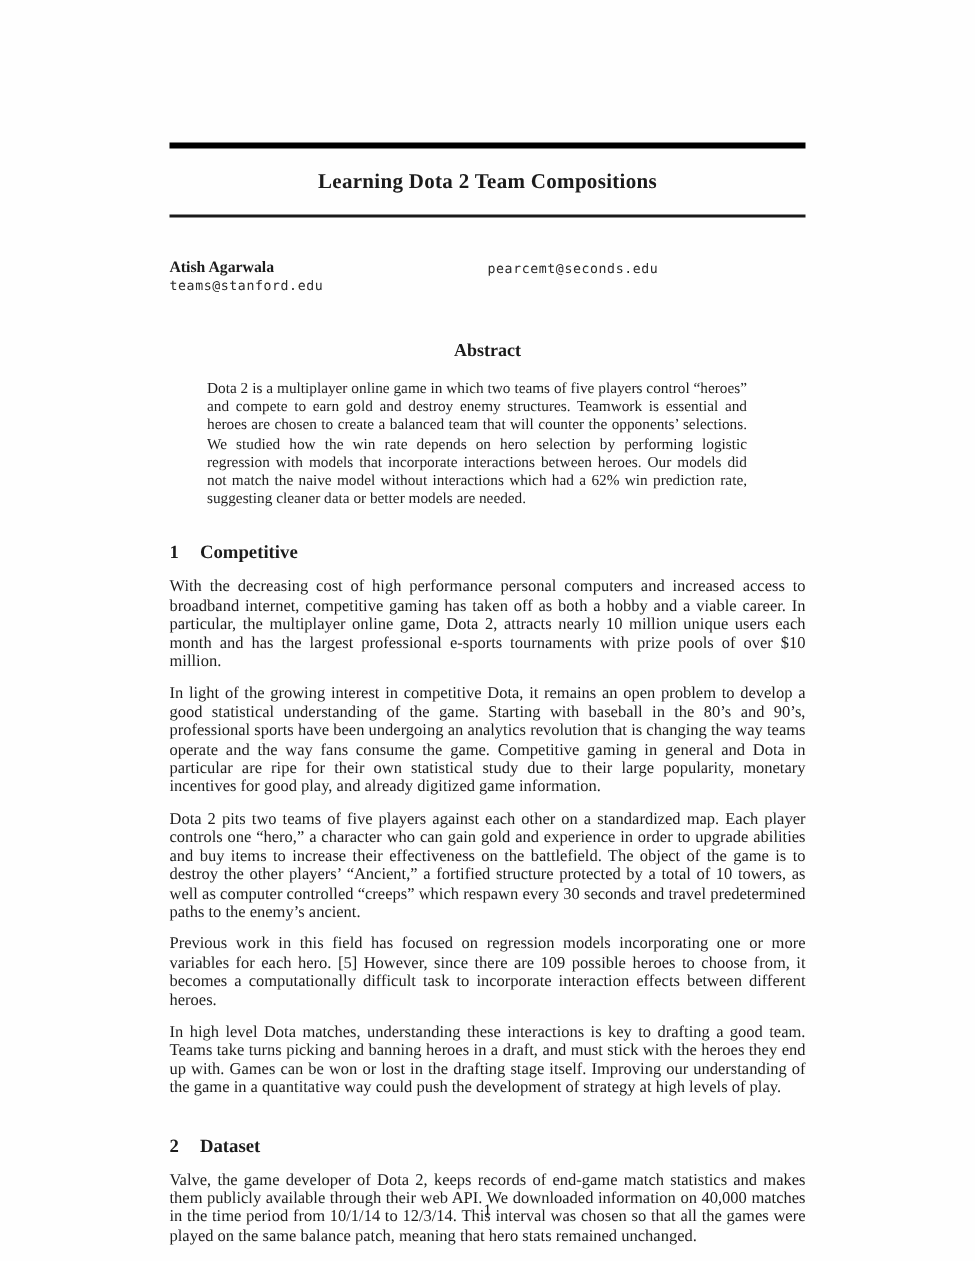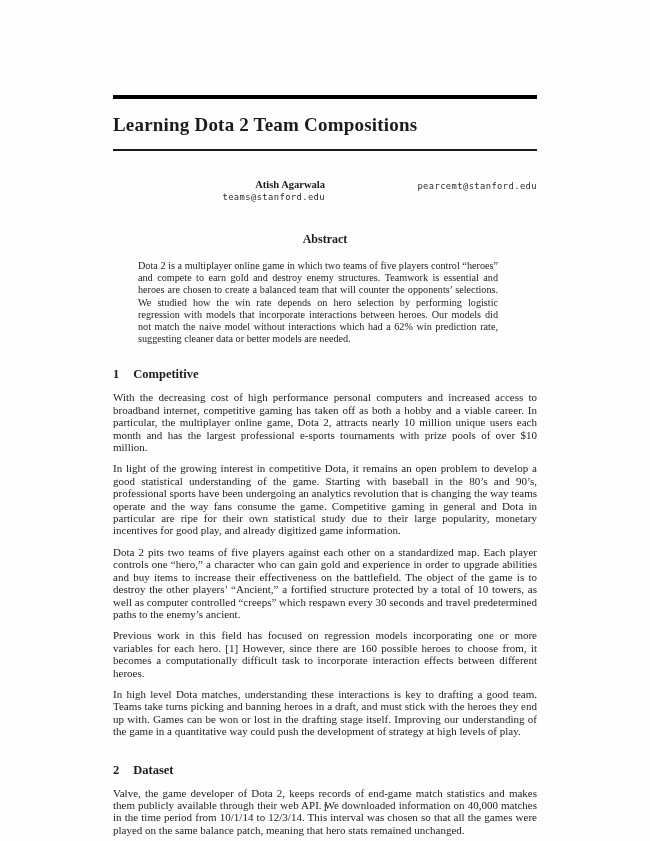--- a/index.html
+++ b/index.html
@@ -25,32 +25,32 @@
     height: 4px;
     background: #000000;
   }
   .rule-thin {
     margin-top: 13px;
     height: 2px;
     background: #1a1a1a;
   }
   .title {
     margin: 15px 0 0 0;
-    text-align: left;
-    font-size: 19px;
+    text-align: center;
+    font-size: 14px;
     font-weight: bold;
     letter-spacing: 0.2px;
   }
   .authors {
     display: flex;
     margin-top: 28px;
   }
   .author {
     flex: 1;
-    text-align: right;
+    text-align: left;
   }
   .author-name {
     font-weight: bold;
     font-size: 10.5px;
   }
   .author-email {
     margin-top: 2px;
     font-family: "DejaVu Sans Mono", "Liberation Mono", monospace;
     font-size: 8.8px;
     letter-spacing: 0.4px;
@@ -107,34 +107,34 @@
     <h1 class="title">Learning Dota 2 Team Compositions</h1>
 
     <div class="rule-thin"></div>
 
     <div class="authors">
       <div class="author">
         <div class="author-name">Atish Agarwala</div>
         <div class="author-email">teams@stanford.edu</div>
       </div>
       <div class="author">
-        <div class="author-email">pearcemt@stanford.edu</div>
+        <div class="author-email">pearcemt@seconds.edu</div>
       </div>
     </div>
 
     <h2 class="abstract-heading">Abstract</h2>
     <p class="abstract-text">Dota 2 is a multiplayer online game in which two teams of five players control “heroes” and compete to earn gold and destroy enemy structures. Teamwork is essential and heroes are chosen to create a balanced team that will counter the opponents’ selections. We studied how the win rate depends on hero selection by performing logistic regression with models that incorporate interactions between heroes. Our models did not match the naive model without interactions which had a 62% win prediction rate, suggesting cleaner data or better models are needed.</p>
 
     <h3 class="section-heading">
       <span class="sec-num">1</span><span>Competitive</span>
     </h3>
     <p class="body-par">With the decreasing cost of high performance personal computers and increased access to broadband internet, competitive gaming has taken off as both a hobby and a viable career. In particular, the multiplayer online game, Dota 2, attracts nearly 10 million unique users each month and has the largest professional e-sports tournaments with prize pools of over $10 million.</p>
     <p class="body-par">In light of the growing interest in competitive Dota, it remains an open problem to develop a good statistical understanding of the game. Starting with baseball in the 80’s and 90’s, professional sports have been undergoing an analytics revolution that is changing the way teams operate and the way fans consume the game.  Competitive gaming in general and Dota in particular are ripe for their own statistical study due to their large popularity, monetary incentives for good play, and already digitized game information.</p>
     <p class="body-par">Dota 2 pits two teams of five players against each other on a standardized map. Each player controls one “hero,” a character who can gain gold and experience in order to upgrade abilities and buy items to increase their effectiveness on the battlefield.  The object of the game is to destroy the other players’ “Ancient,” a fortified structure protected by a total of 10 towers, as well as computer controlled “creeps” which respawn every 30 seconds and travel predetermined paths to the enemy’s ancient.</p>
-    <p class="body-par">Previous work in this field has focused on regression models incorporating one or more variables for each hero.  [1] However, since there are 160 possible heroes to choose from, it becomes a computationally difficult task to incorporate interaction effects between different heroes.</p>
+    <p class="body-par">Previous work in this field has focused on regression models incorporating one or more variables for each hero.  [5] However, since there are 109 possible heroes to choose from, it becomes a computationally difficult task to incorporate interaction effects between different heroes.</p>
     <p class="body-par">In high level Dota matches, understanding these interactions is key to drafting a good team. Teams take turns picking and banning heroes in a draft, and must stick with the heroes they end up with. Games can be won or lost in the drafting stage itself. Improving our understanding of the game in a quantitative way could push the development of strategy at high levels of play.</p>
 
     <h3 class="section-heading second">
       <span class="sec-num">2</span><span>Dataset</span>
     </h3>
     <p class="body-par">Valve, the game developer of Dota 2, keeps records of end-game match statistics and makes them publicly available through their web API. We downloaded information on 40,000 matches in the time period from 10/1/14 to 12/3/14. This interval was chosen so that all the games were played on the same balance patch, meaning that hero stats remained unchanged.</p>
 
   </div>
 
   <div class="page-number">1</div>

